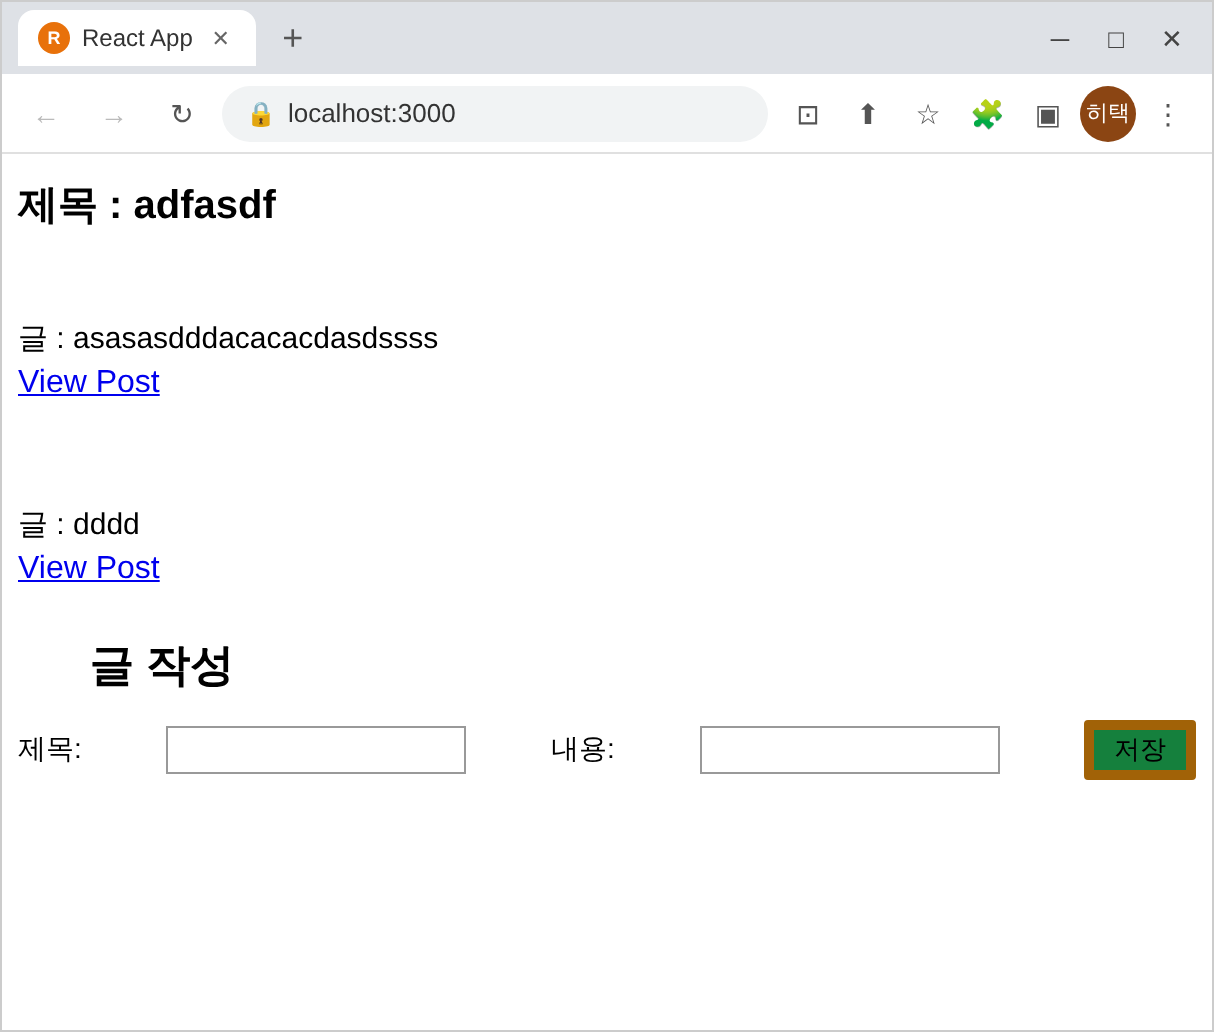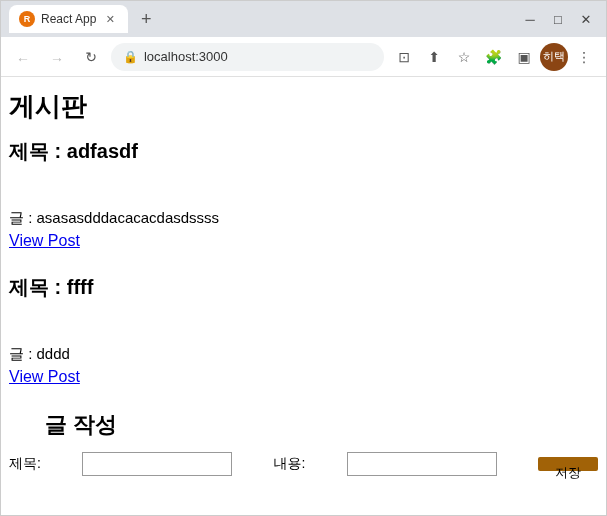--- a/index.html
+++ b/index.html
@@ -254,23 +254,23 @@
 
     .title-input {
       width: 150px;
     }
 
     .content-input {
       width: 150px;
     }
 
     .save-btn {
-      height: 14px;
+      height: 30px;
       background: #15803d;
-      border: 7px solid #a16207;
+      border: 5px solid #a16207;
       padding: 0 10px;
       font-size: 13px;
       cursor: pointer;
       border-radius: 2px;
     }
   </style>
 </head>
 <body>
 
 <div class="browser-window">
@@ -308,36 +308,32 @@
       <div class="addr-btn">🧩</div>
       <div class="addr-btn">▣</div>
       <div class="profile-btn">
         <span>히택</span>
       </div>
       <div class="addr-btn">⋮</div>
     </div>
   </div>
 
   <div class="page-content">
-    <h1 class="page-heading">게시판</h1>
 
     <div class="post-item">
       <div class="post-title">
         <span>제목 : </span><span>adfasdf</span>
       </div>
       <div class="post-body">
         <span>글 : </span><span>asasasdddасасасdasdssss</span>
       </div>
       <a class="view-post-link">View Post</a>
     </div>
 
     <div class="post-item">
-      <div class="post-title">
-        <span>제목 : </span><span>ffff</span>
-      </div>
       <div class="post-body">
         <span>글 : </span><span>dddd</span>
       </div>
       <a class="view-post-link">View Post</a>
     </div>
 
     <div class="write-section">
       <h2 class="write-heading">글 작성</h2>
       <div class="write-form">
         <label class="form-label">제목:</label>

